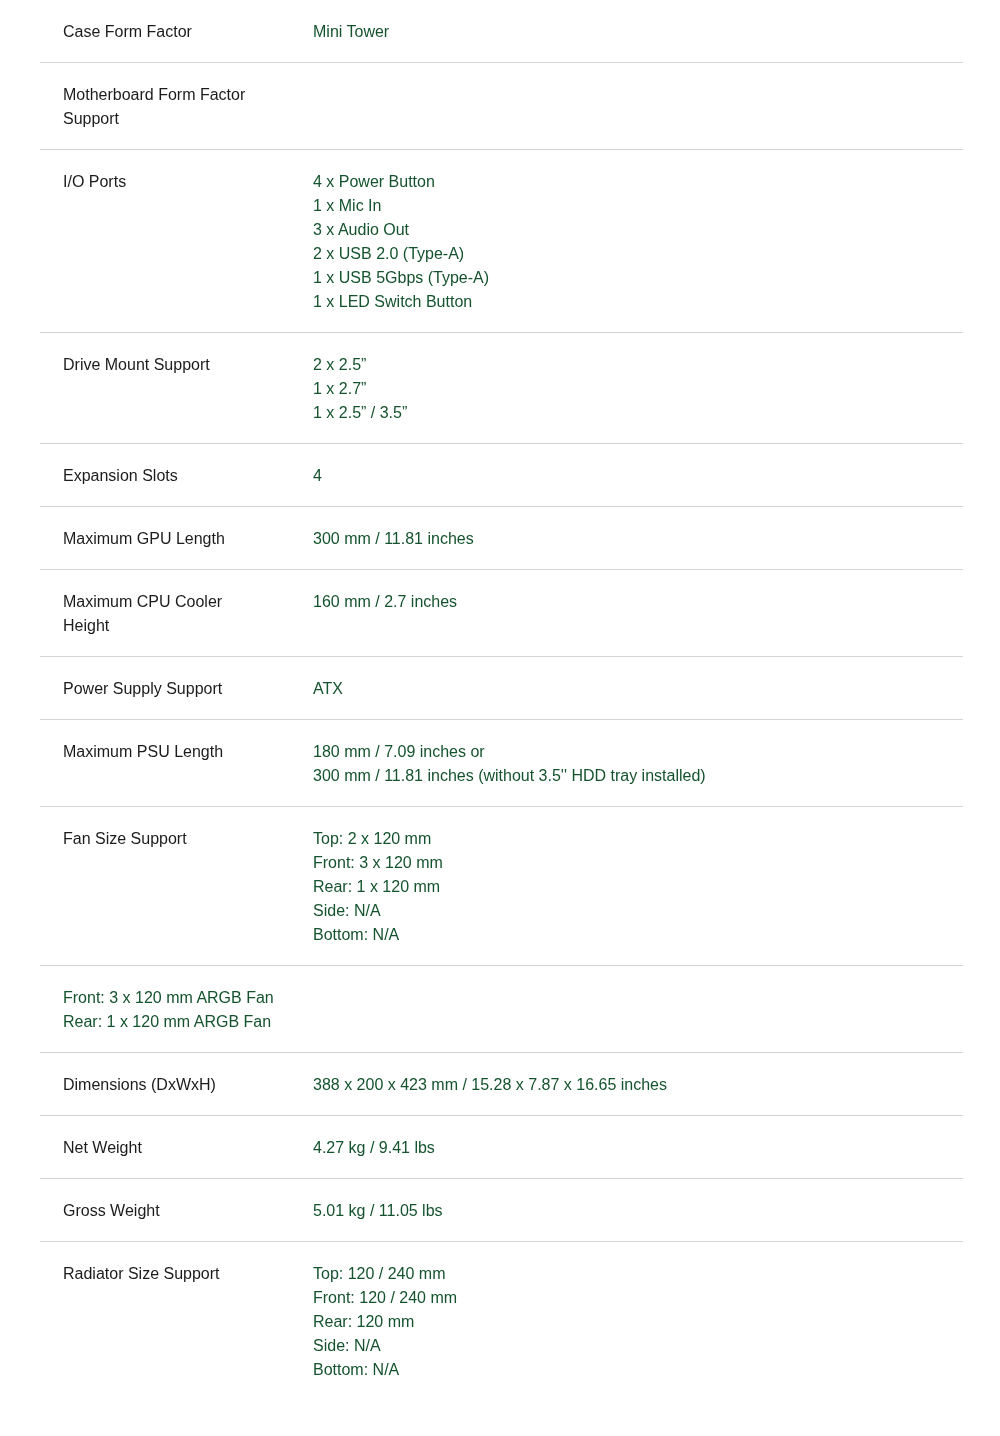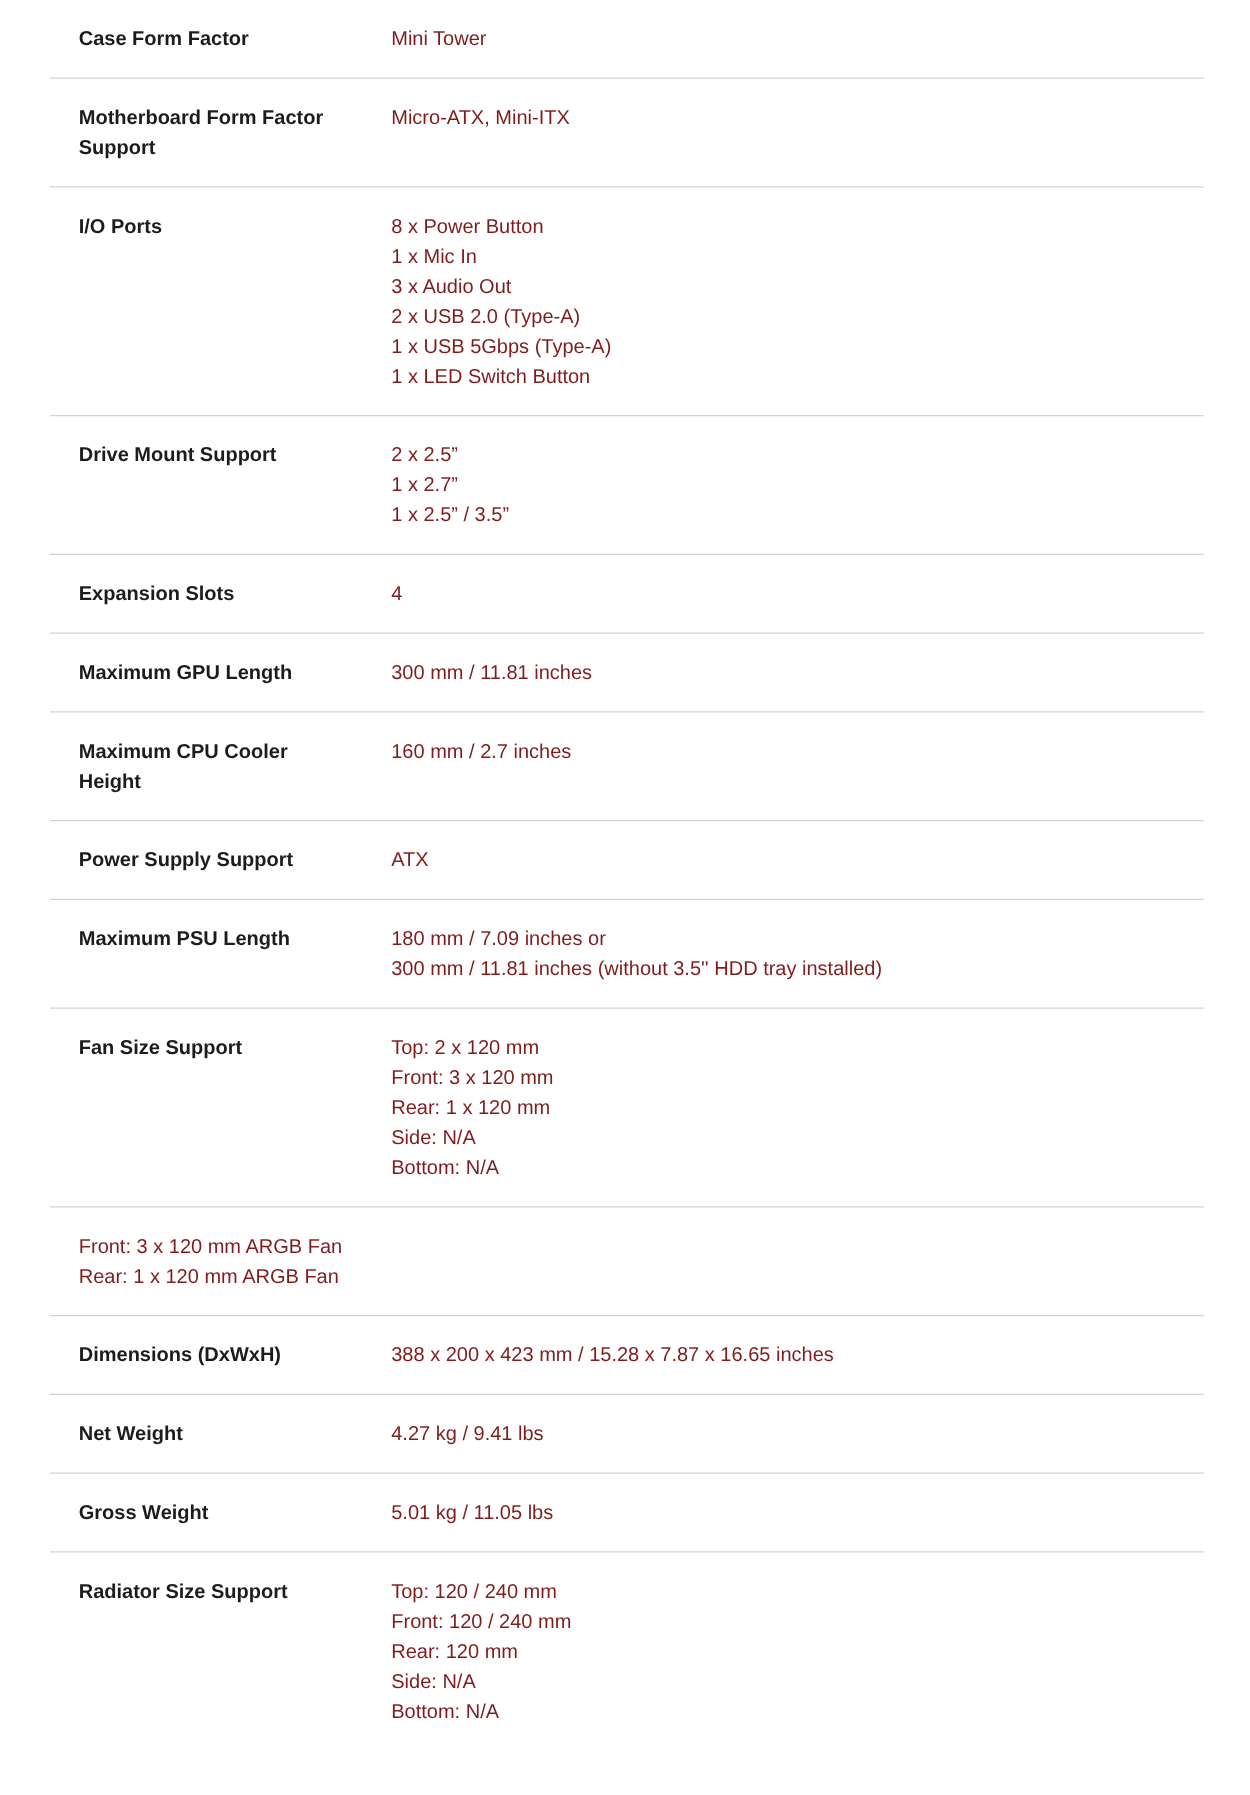--- a/index.html
+++ b/index.html
@@ -23,57 +23,54 @@
     grid-template-columns: 250px 1fr;
     padding: 20px 0 18px 23px;
     border-bottom: 1px solid #d4d4d4;
   }
   .spec-row:last-child {
     border-bottom: none;
   }
   .spec-label {
     font-size: 16px;
     line-height: 24px;
-    font-weight: bold;
+    font-weight: normal;
     color: #1c1c1c;
     max-width: 205px;
   }
   .spec-value {
     font-size: 16px;
     line-height: 24px;
     font-weight: normal;
-    color: #7f1d1d;
+    color: #14532d;
   }
   .value-line {
     min-height: 24px;
   }
 </style>
 </head>
 <body>
 
 <div class="page">
   <div class="spec-table">
   <div class="spec-row">
     <div class="spec-label">Case Form Factor</div>
     <div class="spec-value">
           <div class="value-line">Mini Tower</div>
         </div>
   </div>
 
   <div class="spec-row">
     <div class="spec-label">Motherboard Form Factor Support</div>
-    <div class="spec-value">
-          <div class="value-line">Micro-ATX, Mini-ITX</div>
-        </div>
   </div>
 
   <div class="spec-row">
     <div class="spec-label">I/O Ports</div>
     <div class="spec-value">
-          <div class="value-line">8 x Power Button</div>
+          <div class="value-line">4 x Power Button</div>
           <div class="value-line">1 x Mic In</div>
           <div class="value-line">3 x Audio Out</div>
           <div class="value-line">2 x USB 2.0 (Type-A)</div>
           <div class="value-line">1 x USB 5Gbps (Type-A)</div>
           <div class="value-line">1 x LED Switch Button</div>
         </div>
   </div>
 
   <div class="spec-row">
     <div class="spec-label">Drive Mount Support</div>

